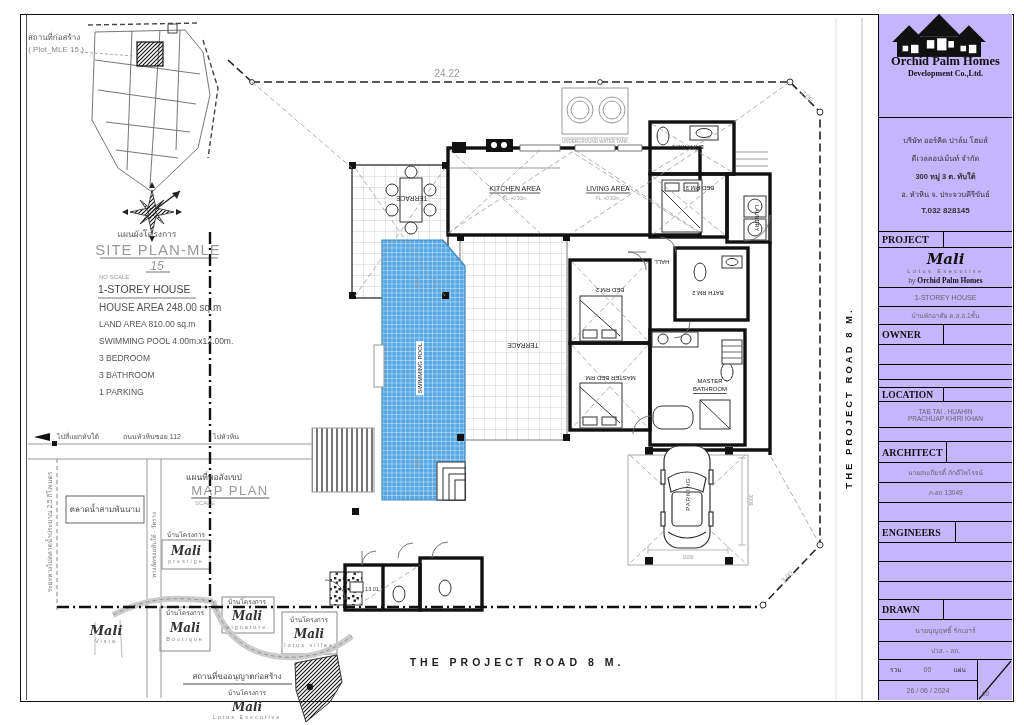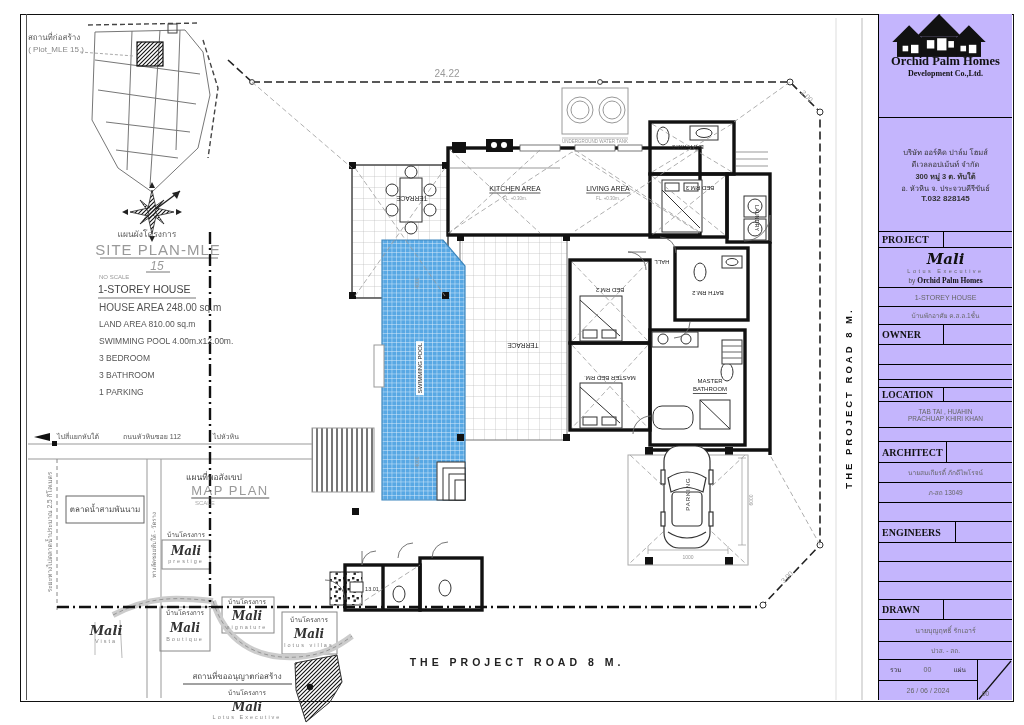--- a/index.html
+++ b/index.html
@@ -409,21 +409,21 @@
             <rect x="70" y="29" width="6" height="7"></rect>
           <rect x="21" y="34" width="6" height="6"></rect>
             <rect x="30" y="33" width="8" height="9"></rect>
           <rect x="83" y="34" width="6" height="6"></rect>
             <rect x="92" y="33" width="8" height="9"></rect>
         </g>
       </svg>
       <div style="font-family:'Liberation Serif',serif;font-weight:bold;font-size:12.5px;color:#111;">Orchid Palm Homes</div>
       <div style="font-family:'Liberation Serif',serif;font-weight:bold;font-size:8px;color:#111;">Development Co.,Ltd.</div>
     </div>
-    <div class="tbr cent" style="height:114px;">
+    <div class="tbr cent" style="height:114px;gap:6px;">
       <div class="thai">บริษัท ออร์คิด ปาล์ม โฮมส์</div>
       <div class="thai">ดีเวลลอปเม้นท์ จำกัด</div>
       <div class="thai" style="font-weight:bold;">300 หมู่ 3 ต. ทับใต้</div>
       <div class="thai">อ. หัวหิน จ. ประจวบคีรีขันธ์</div>
       <div class="thai" style="font-weight:bold;font-size:8px;">T.032 828145</div>
     </div>
     <div class="tbr tbh" style="height:16px;">
       <div class="hl">PROJECT</div>
     </div>
     <div class="tbr cent" style="height:40px;">

